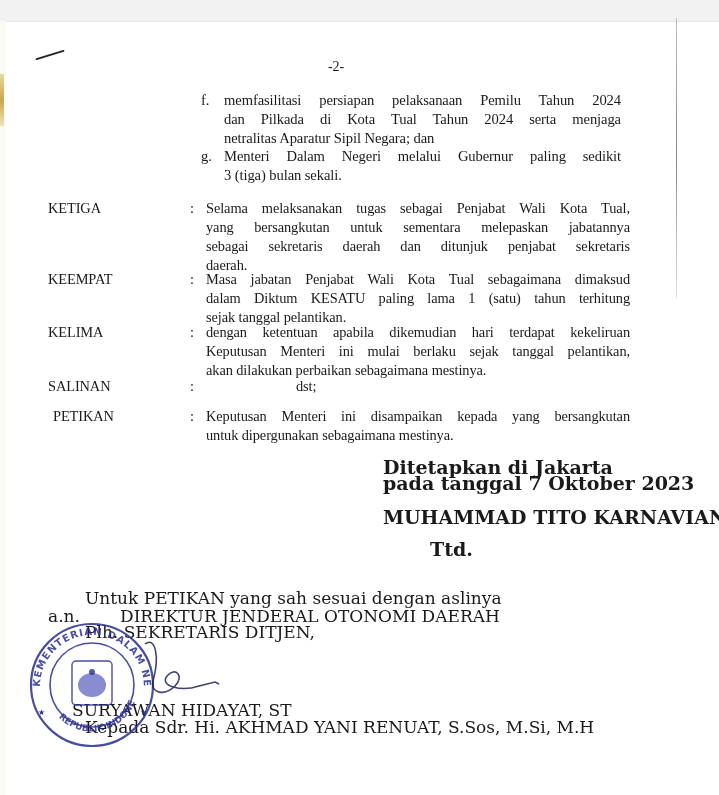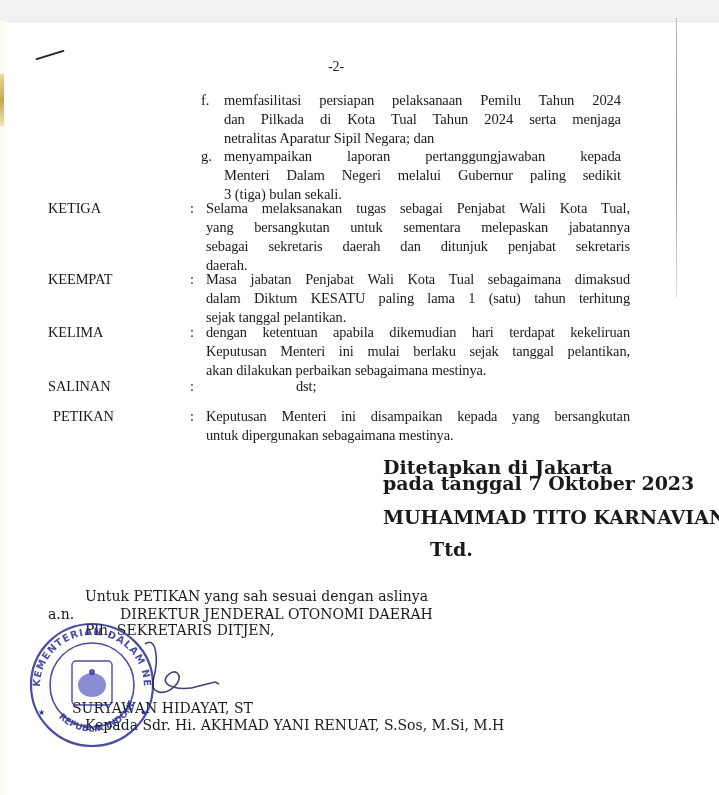--- a/index.html
+++ b/index.html
@@ -24,21 +24,21 @@
   .justify-all { text-align-last:justify !important; }
 
   .dictum { position:absolute; left:0; width:700px; font-size:14.4px; line-height:19px; }
   .dictum .label { position:absolute; left:48px; top:0; font-family:"Liberation Serif", serif; }
   .dictum .colon { position:absolute; left:190px; top:0; }
   .dictum .body { position:absolute; left:206px; width:424px; text-align:justify; }
 
   .sign-block { position:absolute; left:383px; top:459px; font-size:19px; line-height:16px;font-weight:bold; }
   .sign-block div { white-space:nowrap; }
 
-  .copy-block { position:absolute; font-family:"DejaVu Serif", serif; font-size:14px; white-space:nowrap; }
+  .copy-block { position:absolute; font-family:"DejaVu Serif", serif; font-size:17px; white-space:nowrap; }
 
   .stamp { position:absolute; left:22px; top:617px; width:140px; height:130px; }
   .signature { position:absolute; left:115px; top:636px; width:120px; height:70px; }
 </style>
 </head>
 <body>
 
 <div class="topbar"></div>
 <div class="leftedge"></div>
 <div class="leftmark"></div>
@@ -49,21 +49,20 @@
 
 <div class="list-item narrow" style="top:91px;">
   <span class="letter">f.</span>
   <div class="txt justify-all">memfasilitasi persiapan pelaksanaan Pemilu Tahun 2024</div>
   <div class="txt justify-all">dan Pilkada di Kota Tual Tahun 2024 serta menjaga</div>
   <div class="txt">netralitas Aparatur Sipil Negara; dan</div>
 </div>
 
 <div class="list-item narrow" style="top:147px;">
   <span class="letter">g.</span>
-  <div class="txt justify-all">menyampaikan laporan pertanggungjawaban kepada</div>
   <div class="txt justify-all">Menteri Dalam Negeri melalui Gubernur paling sedikit</div>
   <div class="txt">3 (tiga) bulan sekali.</div>
 </div>
 
 <div class="dictum narrow" style="top:199px;">
   <span class="label">KETIGA</span>
   <span class="colon">:</span>
   <div class="body">
     <div class="justify-all">Selama melaksanakan tugas sebagai Penjabat Wali Kota Tual,</div>
     <div class="justify-all">yang bersangkutan untuk sementara melepaskan jabatannya</div>

